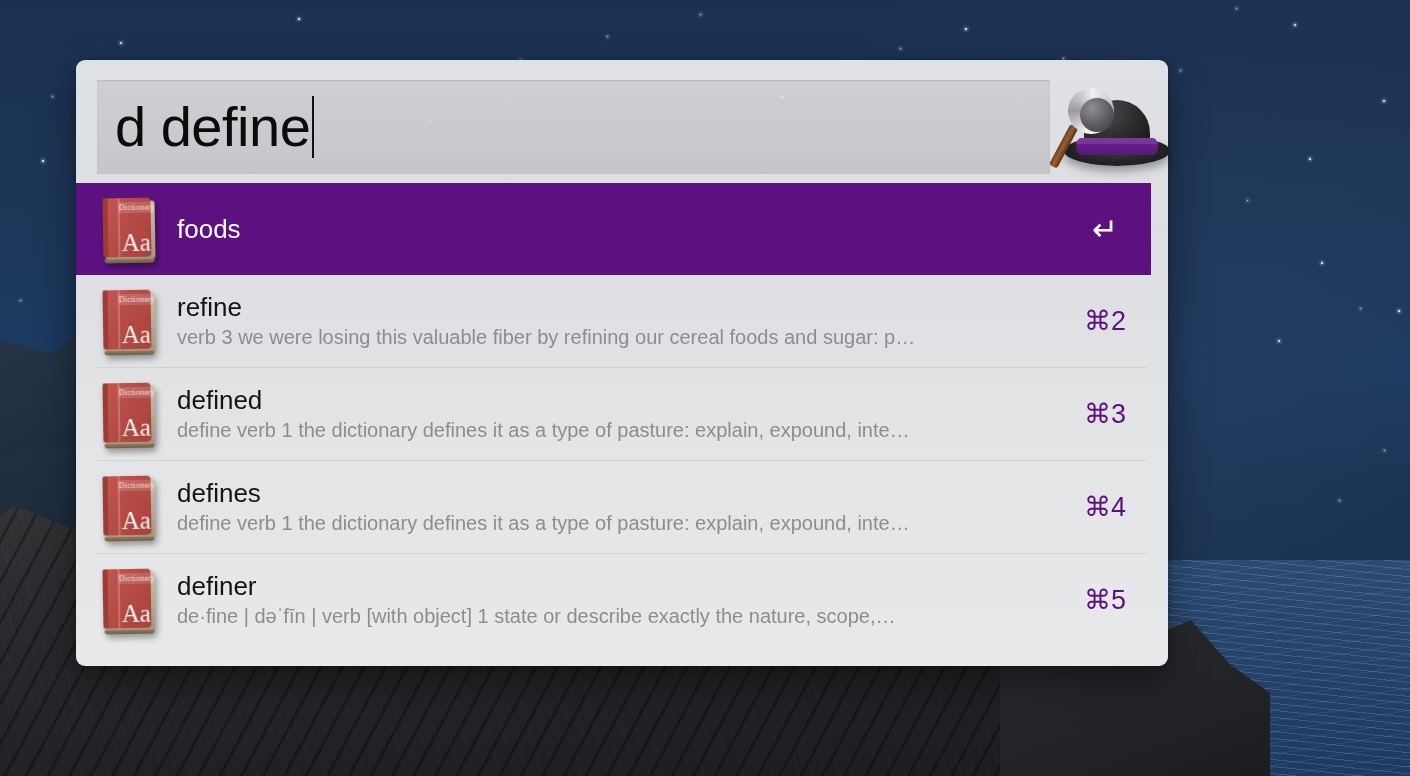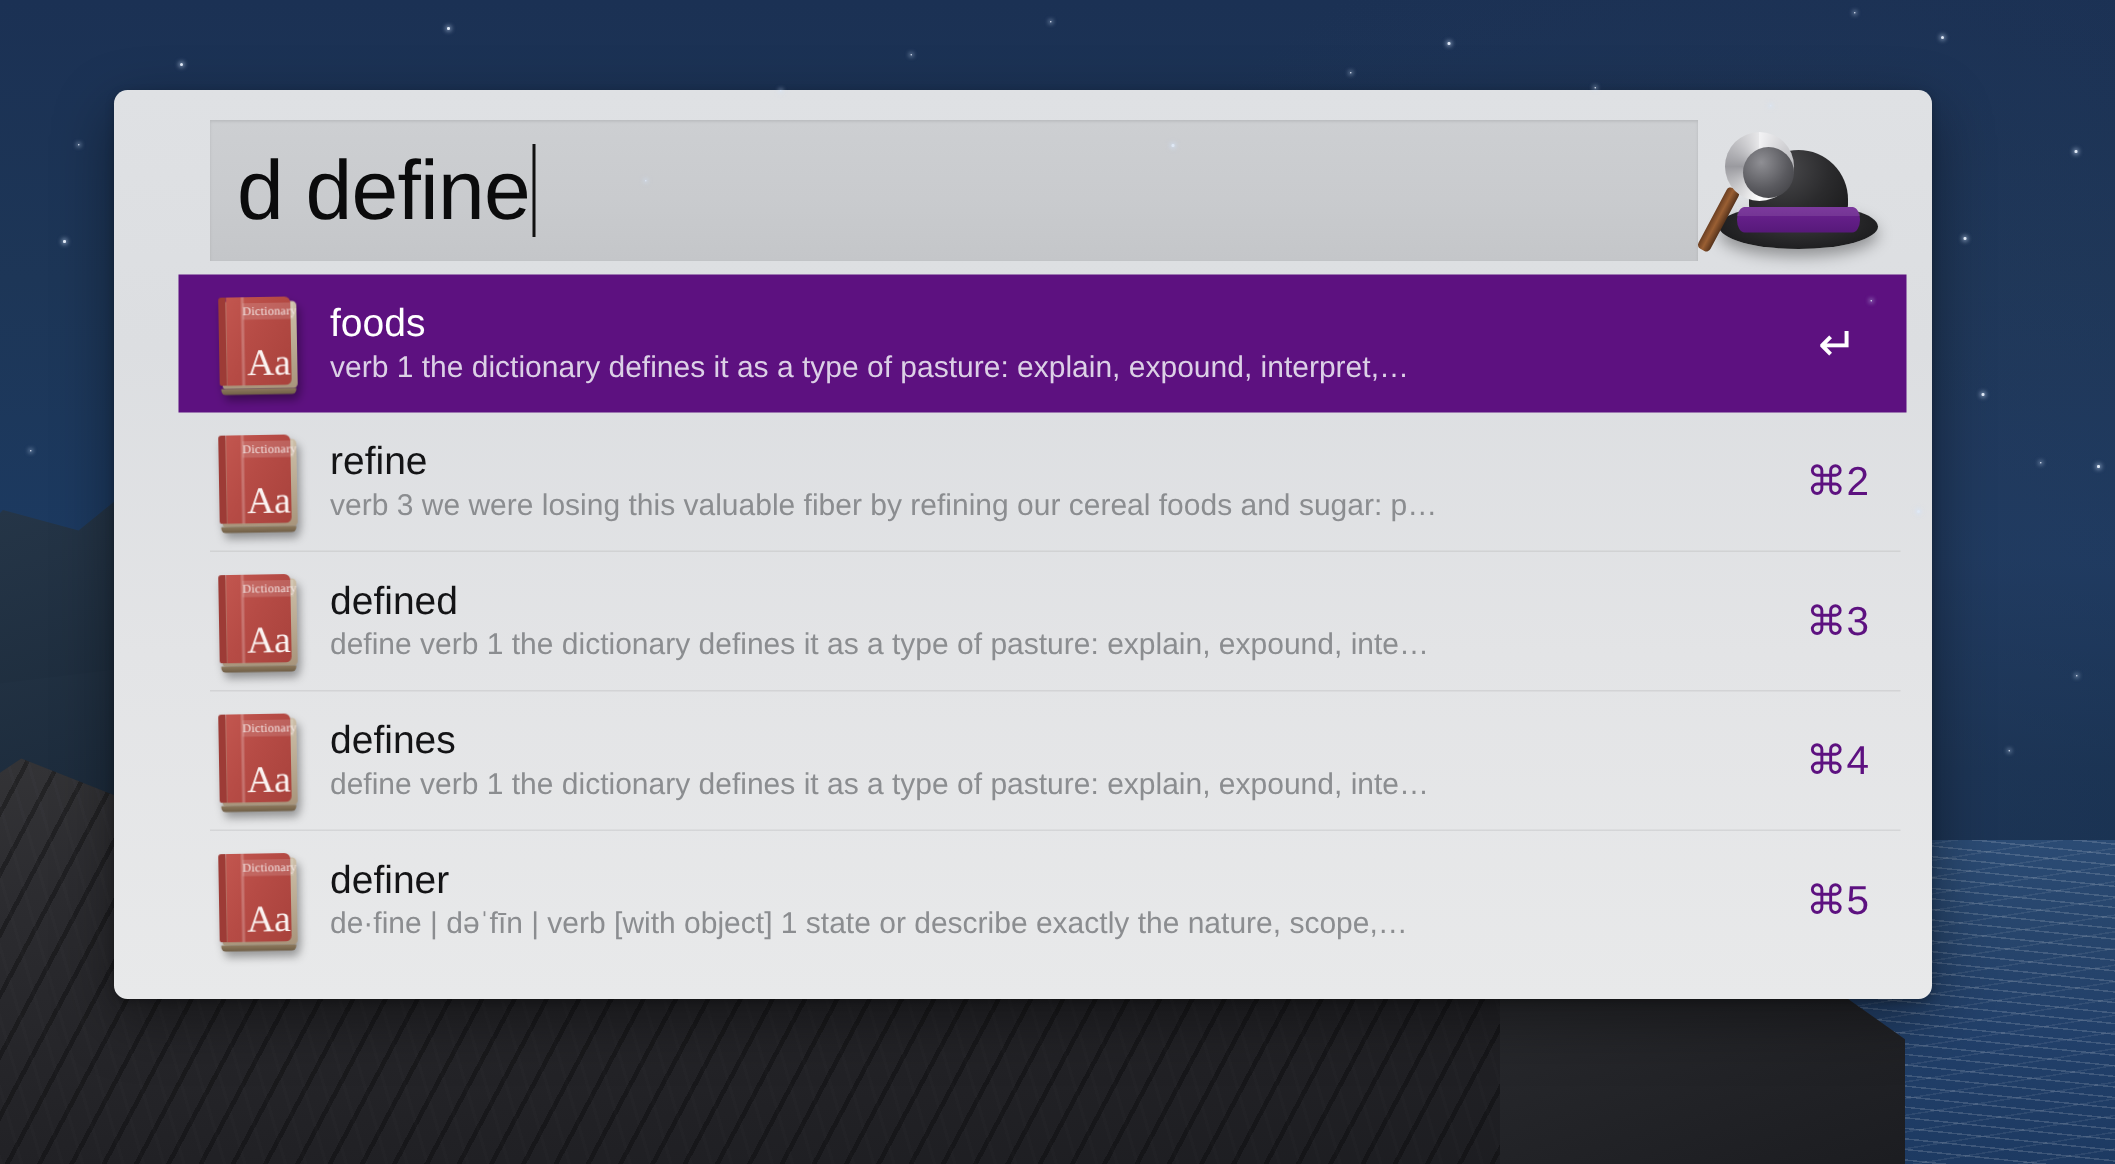--- a/index.html
+++ b/index.html
@@ -64,25 +64,24 @@
   
   #sea-left {
     position:absolute; left:0; top:446px; width:80px; height:120px;
     background:linear-gradient(#2d4c72,#24406a);
     clip-path:polygon(0% 8%, 100% 0%, 100% 72%, 0% 96%);
     opacity:.9;
   }
 
   
   #alfred-window {
-    position:absolute; left:76px; top:60px; width:1212px; height:606px;
+    position:absolute; left:76px; top:60px; width:1092px; height:606px;
     background:linear-gradient(#dfe1e4 0%, #dcdee1 28%, #e3e4e6 62%, #e8e9ea 100%);
     border-radius:9px;
     box-shadow:0 14px 40px rgba(0,0,0,.42), 0 2px 6px rgba(0,0,0,.25);
-    padding-left:43px;
   }
 
   
   #search-row { display:flex; align-items:flex-start; padding:20px 0 0 0; }
   #search-field {
     margin-left:21px; width:992px; height:94px;
     background:linear-gradient(#cdcfd2 0%, #c9cbce 55%, #c4c6c9 100%);
     box-shadow:inset 0 1px 2px rgba(0,0,0,.10);
     display:flex; align-items:center;
     padding:0 18px; position:relative;
@@ -250,21 +249,20 @@
         <div class="book-cover">
           <div class="book-spine"></div>
           <div class="book-label">Dictionary</div>
           <div class="book-aa">Aa</div>
         </div>
         <div class="book-bottom"></div>
       </div>
     </div>
     <div class="row-text">
       <div class="row-title">foods</div>
-      <div class="row-sub">verb 1 the dictionary defines it as a type of pasture: explain, expound, interpret,…</div>
     </div>
     <div class="row-hint">↵</div>
   </div>
 
   <div class="result-row">
     <div class="row-icon">
       <div class="book">
         <div class="book-pages"></div>
         <div class="book-cover">
           <div class="book-spine"></div>

